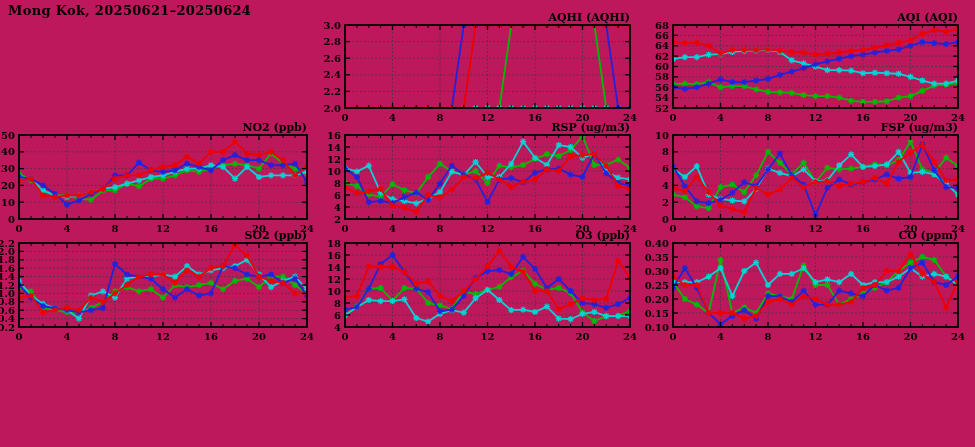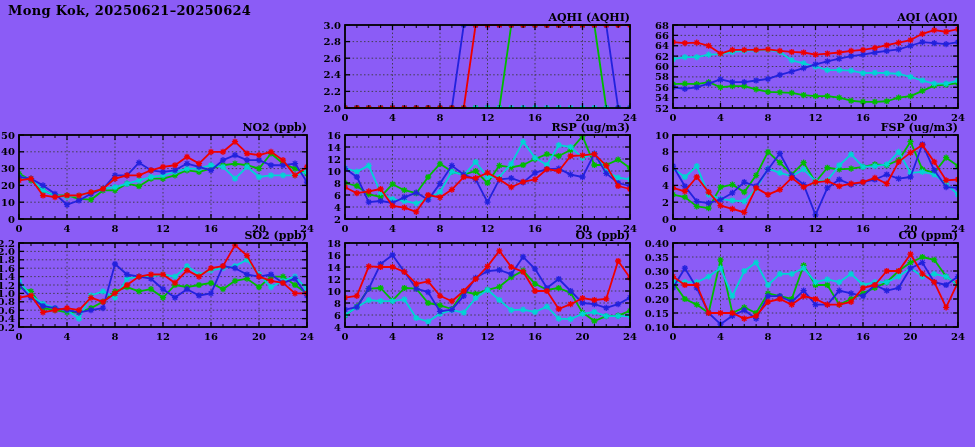--- a/index.html
+++ b/index.html
@@ -1,16 +1,16 @@
 <!DOCTYPE html>
 <html><head>
 <meta charset="utf-8">
 <style>
   html,body{margin:0;padding:0;background:#ffffff;}
-  .screen{position:relative;width:975px;height:447px;background:#8b5cf6;overflow:hidden;
+  .screen{position:relative;width:975px;height:447px;background:#be185d;overflow:hidden;
           font-family:"DejaVu Serif",serif;}
   .page-title{position:absolute;left:8px;top:3px;font-weight:bold;font-size:13px;color:#000;
               letter-spacing:.3px;white-space:pre;}
   #charts-canvas{position:absolute;left:0;top:0;}
   .tick{font-family:"DejaVu Serif",serif;font-weight:bold;font-size:10px;fill:#000;}
   .ctitle{font-family:"DejaVu Serif",serif;font-weight:bold;font-size:11px;fill:#000;}
   .grid{stroke:#3a3a3a;stroke-width:0.9;stroke-dasharray:1.5 2.3;}
 </style>
 </head>
 <body>

